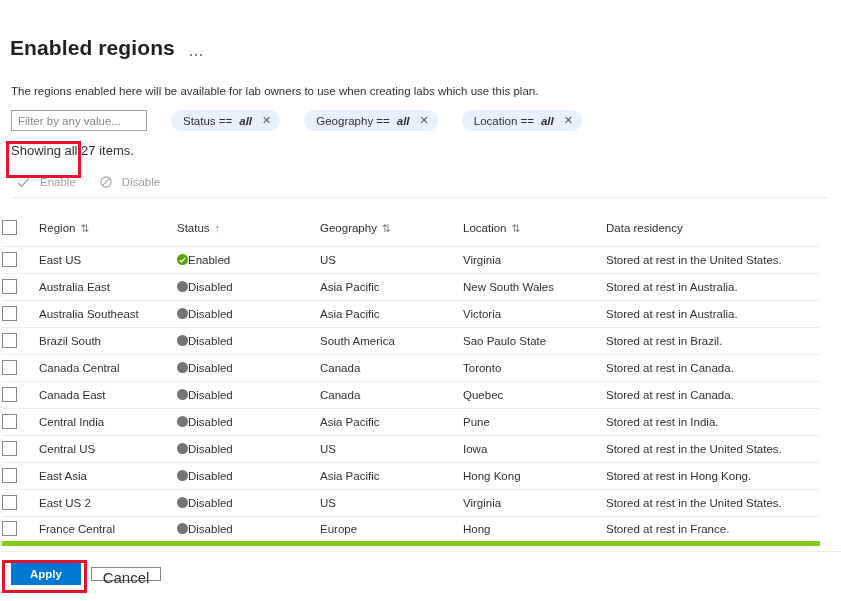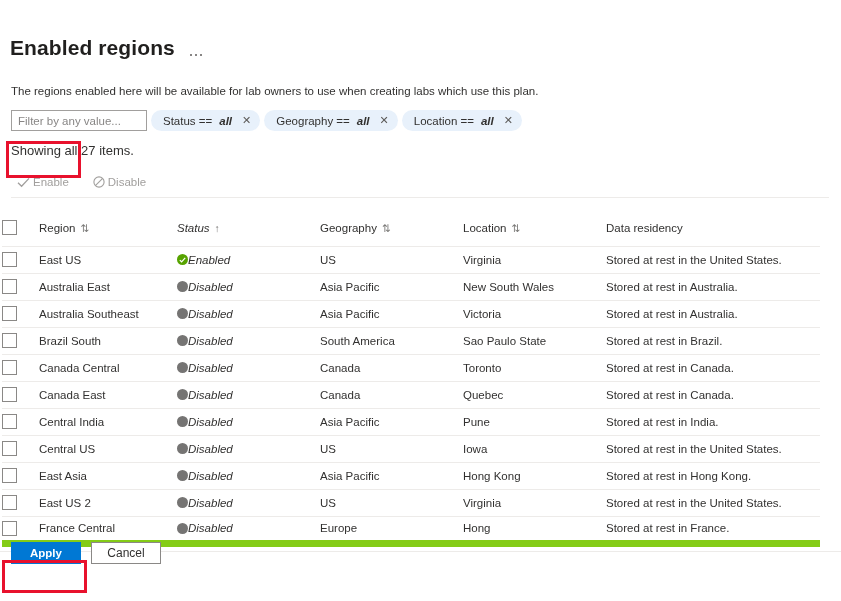--- a/index.html
+++ b/index.html
@@ -54,21 +54,21 @@
     color: #323130;
     padding: 21px 0 0 11px;
     line-height: 16px;
   }
 
   
   .filter-row {
     display: flex;
     align-items: center;
     padding: 11px 0 0 11px;
-    gap: 4px;
+    gap: 24px;
   }
   .filter-input {
     width: 136px;
     height: 21px;
     border: 1px solid #a19f9d;
     background: #fff;
     font-family: "Liberation Sans", sans-serif;
     font-size: 11.5px;
     color: #323130;
     padding: 0 6px;
@@ -116,21 +116,21 @@
     display: inline-flex;
     align-items: center;
     height: 30px;
     padding: 0 8px 0 6px;
     font-size: 11.5px;
     color: #a19f9d;
     background: transparent;
     border: none;
     cursor: default;
     font-family: "Liberation Sans", sans-serif;
-    gap: 3px;
+    gap: 10px;
   }
   .cmd-btn .ico { display: inline-flex; align-items: center; }
   .cmd-sep { width: 10px; }
 
   .command-underline {
     position: absolute;
     left: 0;
     bottom: -1px;
     width: 818px;
     height: 1px;
@@ -163,25 +163,25 @@
     display: inline-block;
   }
   tbody td {
     font-size: 11.5px;
     color: #323130;
     padding: 0;
     height: 27px;
     vertical-align: middle;
     border-top: 1px solid #edebe9;
   }
-  tbody tr:last-child td { border-bottom: 7px solid #84cc16; }
+  tbody tr:last-child td { border-bottom: 5px solid #84cc16; }
 
   .col-check { width: 37px; }
   .col-region { width: 138px; }
-  .col-status { width: 143px; font-style: italic; }
+  .col-status { width: 143px; }
   .col-geo { width: 143px; }
   .col-loc { width: 143px; }
   .col-res { width: auto; }
 
   .chk {
     width: 15px; height: 15px;
     border: 1px solid #8a8886;
     background: #fff;
     display: inline-block;
     cursor: pointer;
@@ -212,41 +212,41 @@
     position: absolute;
     left: 0;
     top: 551px;
     width: 841px;
     height: 1px;
     background: #edebe9;
   }
   .footer {
     position: absolute;
     left: 11px;
-    top: 542px;
+    top: 563px;
     display: flex;
     align-items: center;
     gap: 10px;
   }
   .btn-primary {
     width: 70px; height: 22px;
     background: #0078d4;
     color: #ffffff;
     border: none;
     font-size: 11.5px;
     font-weight: 700;
     font-family: "Liberation Sans", sans-serif;
     cursor: pointer;
   }
   .btn-secondary {
-    width: 70px; height: 22px;
+    width: 70px; height: 14px;
     background: #ffffff;
     color: #323130;
     border: 1px solid #8a8886;
-    font-size: 12px;
+    font-size: 15px;
     font-family: "Liberation Sans", sans-serif;
     cursor: pointer;
   }
 
   
   .annot {
     position: absolute;
     border: 3px solid #e8112d;
     pointer-events: none;
   }

